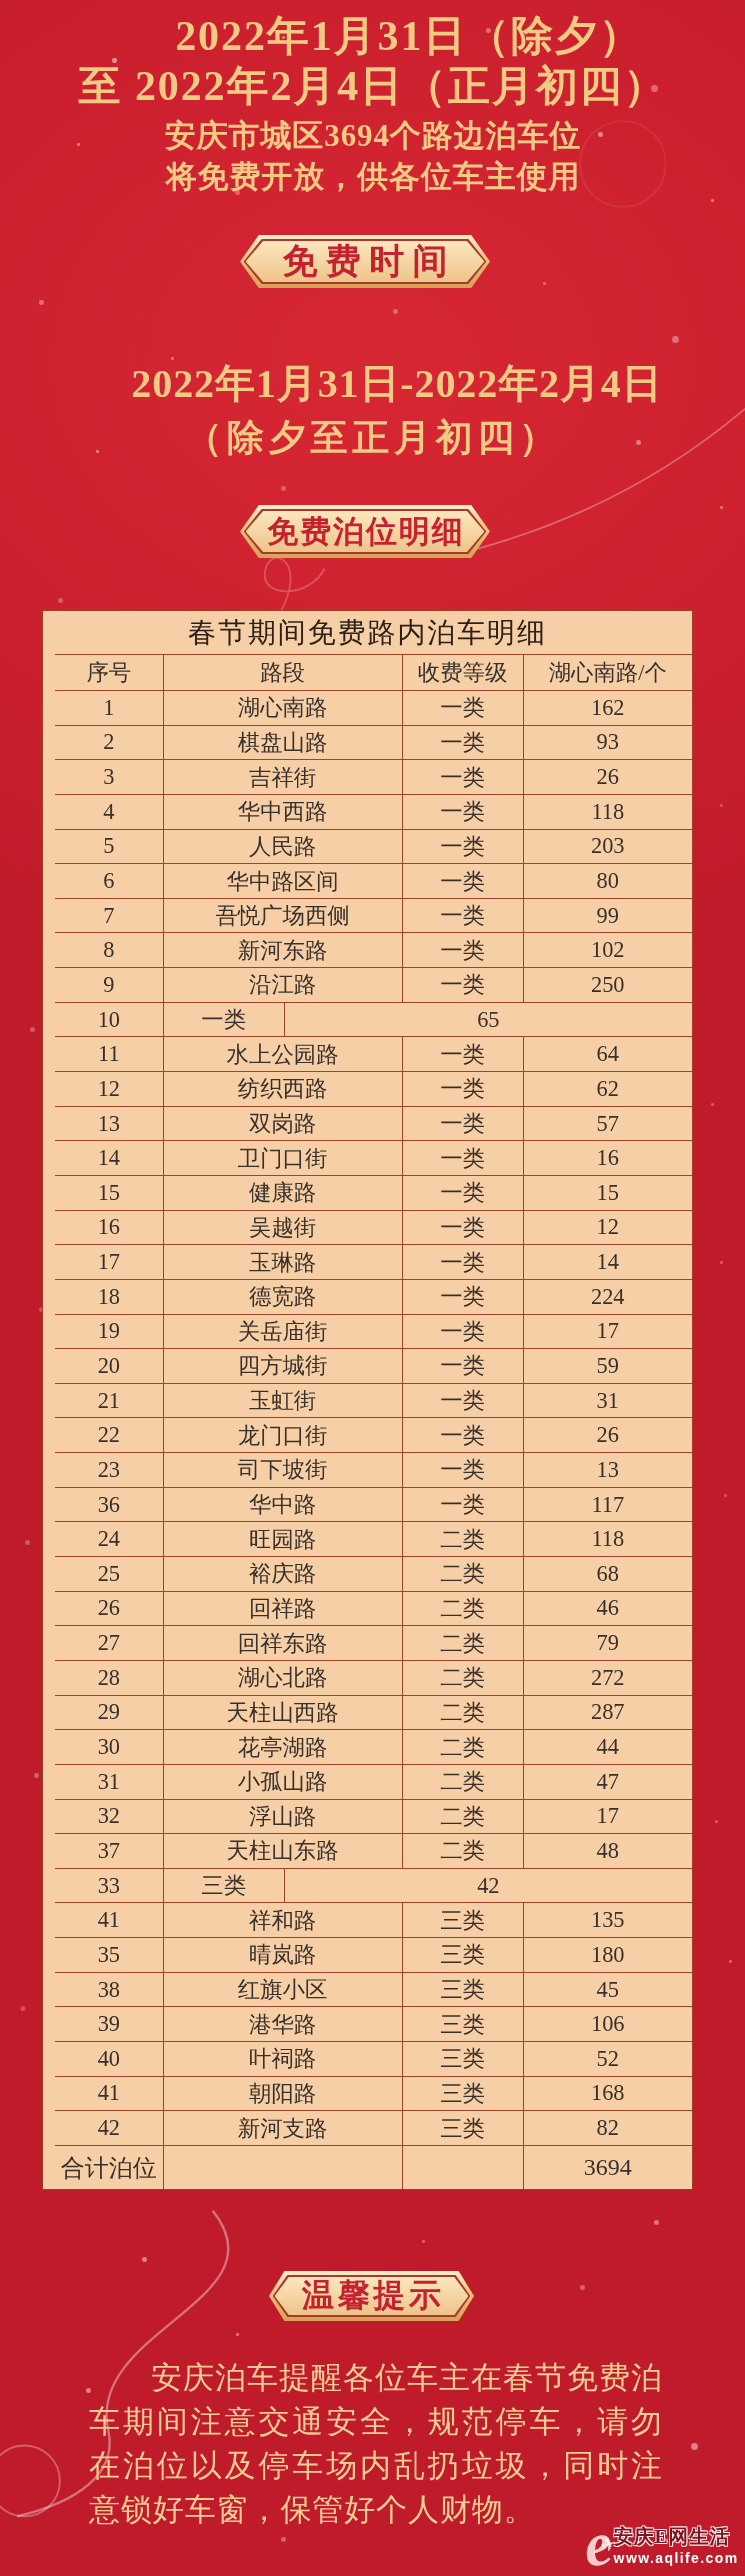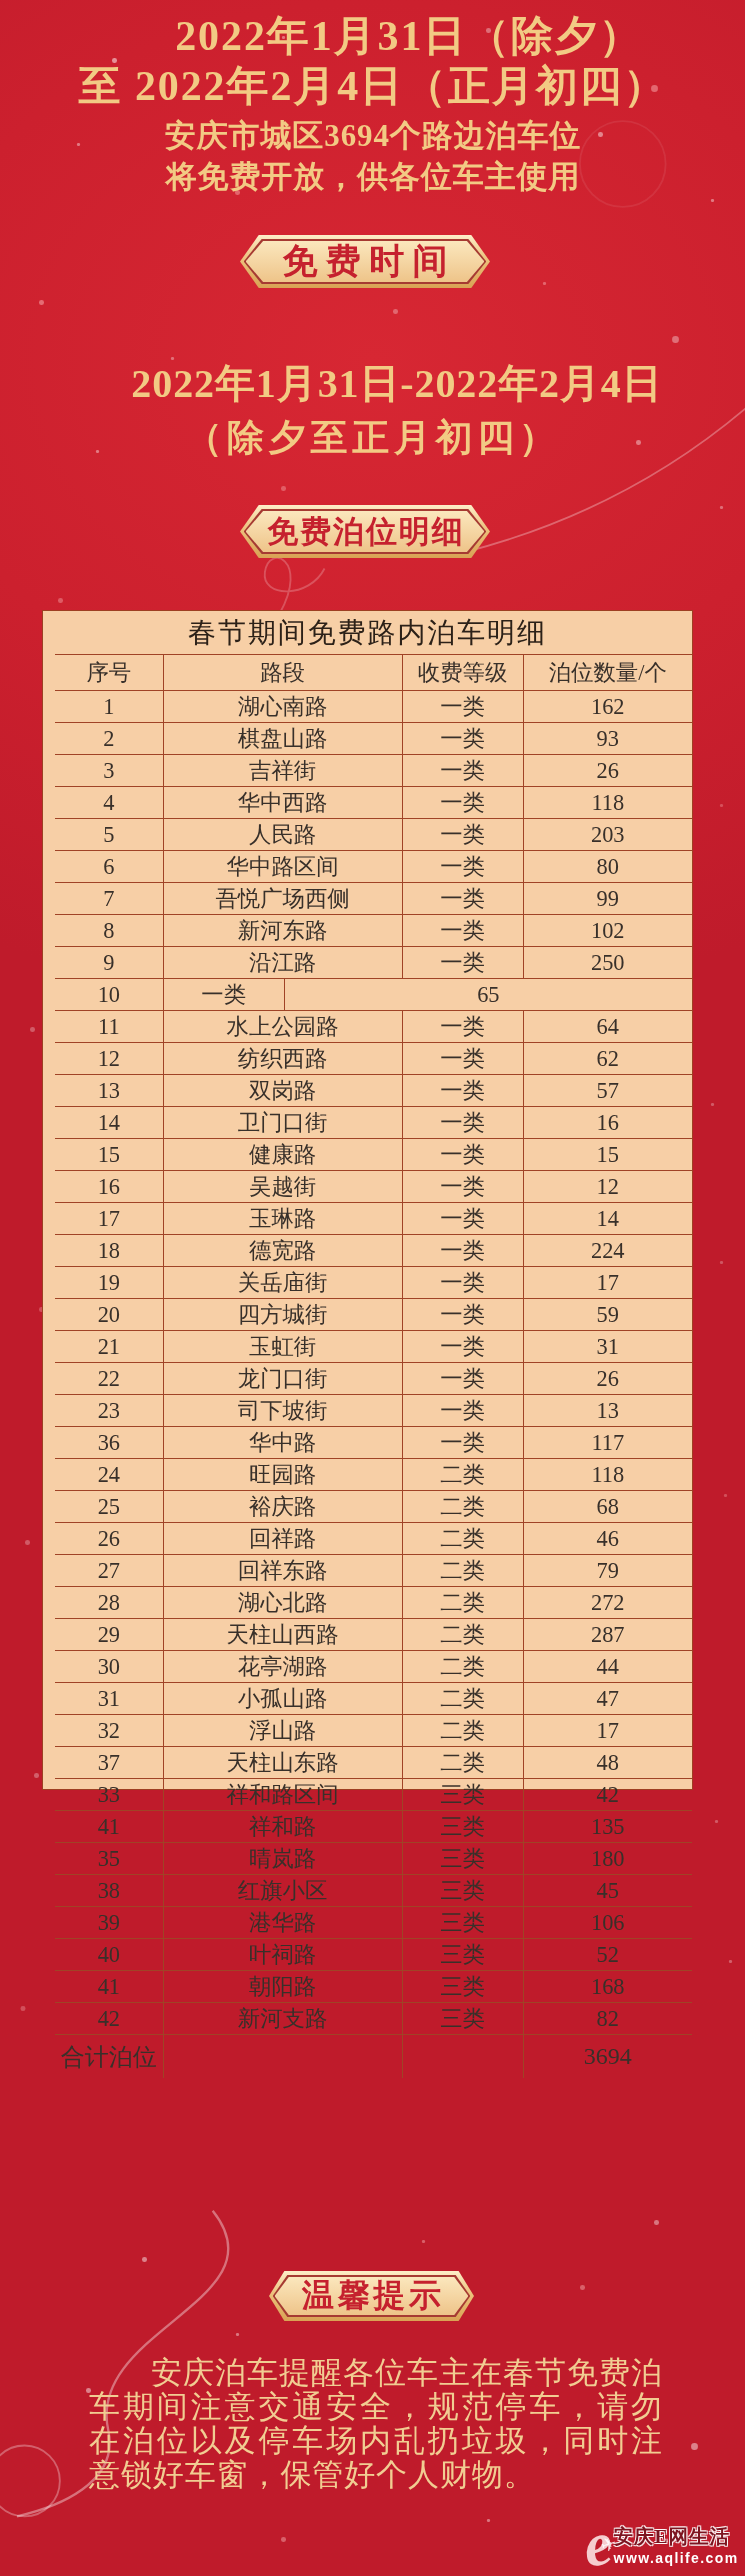--- a/index.html
+++ b/index.html
@@ -52,40 +52,40 @@
   .b-line{inset:3.7px;background:#a63a32;}
   .b-cream{inset:5.6px;background:linear-gradient(180deg,#fbe7bd 0%,#f4d4a1 55%,#eec489 100%);}
   .badge span{position:relative;z-index:2;color:#c5212e;font-weight:bold;white-space:nowrap;}
   .badge1{left:240px;top:235px;width:250px;height:53px;}
   .badge1 span{font-size:35px;letter-spacing:8.4px;padding-left:8.4px;}
   .badge2{left:240px;top:505px;width:250px;height:53px;}
   .badge2 span{font-size:31px;letter-spacing:1.9px;padding-left:1.9px;}
   .badge3{left:269px;top:2271px;width:205px;height:50px;}
   .badge3 span{font-size:32px;letter-spacing:3.7px;padding-left:3.7px;}
   
-  .ptable{position:absolute;left:42px;top:610px;width:651px;height:1180px;
+  .ptable{position:absolute;left:42px;top:610px;width:651px;height:1580px;
     background:#f7cfa6;border:1.9px solid #9e3f22;box-sizing:border-box;
     display:flex;flex-direction:column;color:#38302a;}
   .t-title{height:43px;flex:0 0 43px;display:flex;align-items:center;justify-content:center;
     font-size:28px;color:#2c2118;letter-spacing:1.9px;}
   .trow{display:flex;border-top:1.9px solid #a04326;margin-left:12px;}
   .t-head{flex:0 0 35px;font-size:22.4px;}
   .t-total{flex:0 0 43px;font-size:24px;}
   .t-body{flex:1;display:flex;flex-direction:column;}
   .t-body .trow{flex:1;font-size:22.4px;}
   .td{display:flex;align-items:center;justify-content:center;box-sizing:border-box;
     overflow:hidden;white-space:nowrap;}
   .td + .td{border-left:1.9px solid #a04326;}
   .c1{width:16.9%;}
   .c2{width:37.5%;}
   .c3{width:19%;}
   .c4{flex:1;}
   
   .tips-text{position:absolute;left:89px;top:2356px;width:574px;
-    color:#f1cd92;font-size:31px;line-height:34px;letter-spacing:0.9px;
+    color:#f1cd92;font-size:31px;line-height:44px;letter-spacing:0.9px;
     text-indent:2em;text-align:justify;}
   
   .logo{position:absolute;right:7.5px;bottom:5.6px;display:flex;align-items:center;}
   .logo-e{font-size:62px;font-style:italic;font-weight:bold;line-height:52px;
     color:rgba(251,225,225,.9);margin-right:1.9px;transform:rotate(-8deg);}
   .logo-col{display:flex;flex-direction:column;align-items:flex-start;position:relative;}
   .logo-brand{font-size:19.6px;font-weight:bold;color:#7e1420;letter-spacing:0.9px;
     text-shadow:-0.9px -0.9px 0 rgba(255,255,255,.85), 0.9px -0.9px 0 rgba(255,255,255,.85),
       -0.9px 0.9px 0 rgba(255,255,255,.85), 0.9px 0.9px 0 rgba(255,255,255,.85);}
   .logo-url{font-size:14px;font-weight:bold;color:#ffffff;letter-spacing:1.4px;
@@ -127,21 +127,21 @@
     <i class="b-cream"></i>
     <span>免费泊位明细</span>
   </div>
 
   <div class="ptable">
     <div class="t-title">春节期间免费路内泊车明细</div>
     <div class="trow t-head">
       <div class="td c1">序号</div>
       <div class="td c2">路段</div>
       <div class="td c3">收费等级</div>
-      <div class="td c4">泊位数量/个</div>
+      <div class="td c4">湖心南路/个</div>
     </div>
     <div class="t-body">
         <div class="trow">
           <div class="td c1">1</div>
           <div class="td c2">湖心南路</div>
           <div class="td c3">一类</div>
           <div class="td c4">162</div>
         </div>
         <div class="trow">
           <div class="td c1">2</div>
@@ -335,21 +335,20 @@
           <div class="td c4">17</div>
         </div>
         <div class="trow">
           <div class="td c1">37</div>
           <div class="td c2">天柱山东路</div>
           <div class="td c3">二类</div>
           <div class="td c4">48</div>
         </div>
         <div class="trow">
           <div class="td c1">33</div>
-          <div class="td c2">祥和路区间</div>
           <div class="td c3">三类</div>
           <div class="td c4">42</div>
         </div>
         <div class="trow">
           <div class="td c1">41</div>
           <div class="td c2">祥和路</div>
           <div class="td c3">三类</div>
           <div class="td c4">135</div>
         </div>
         <div class="trow">

